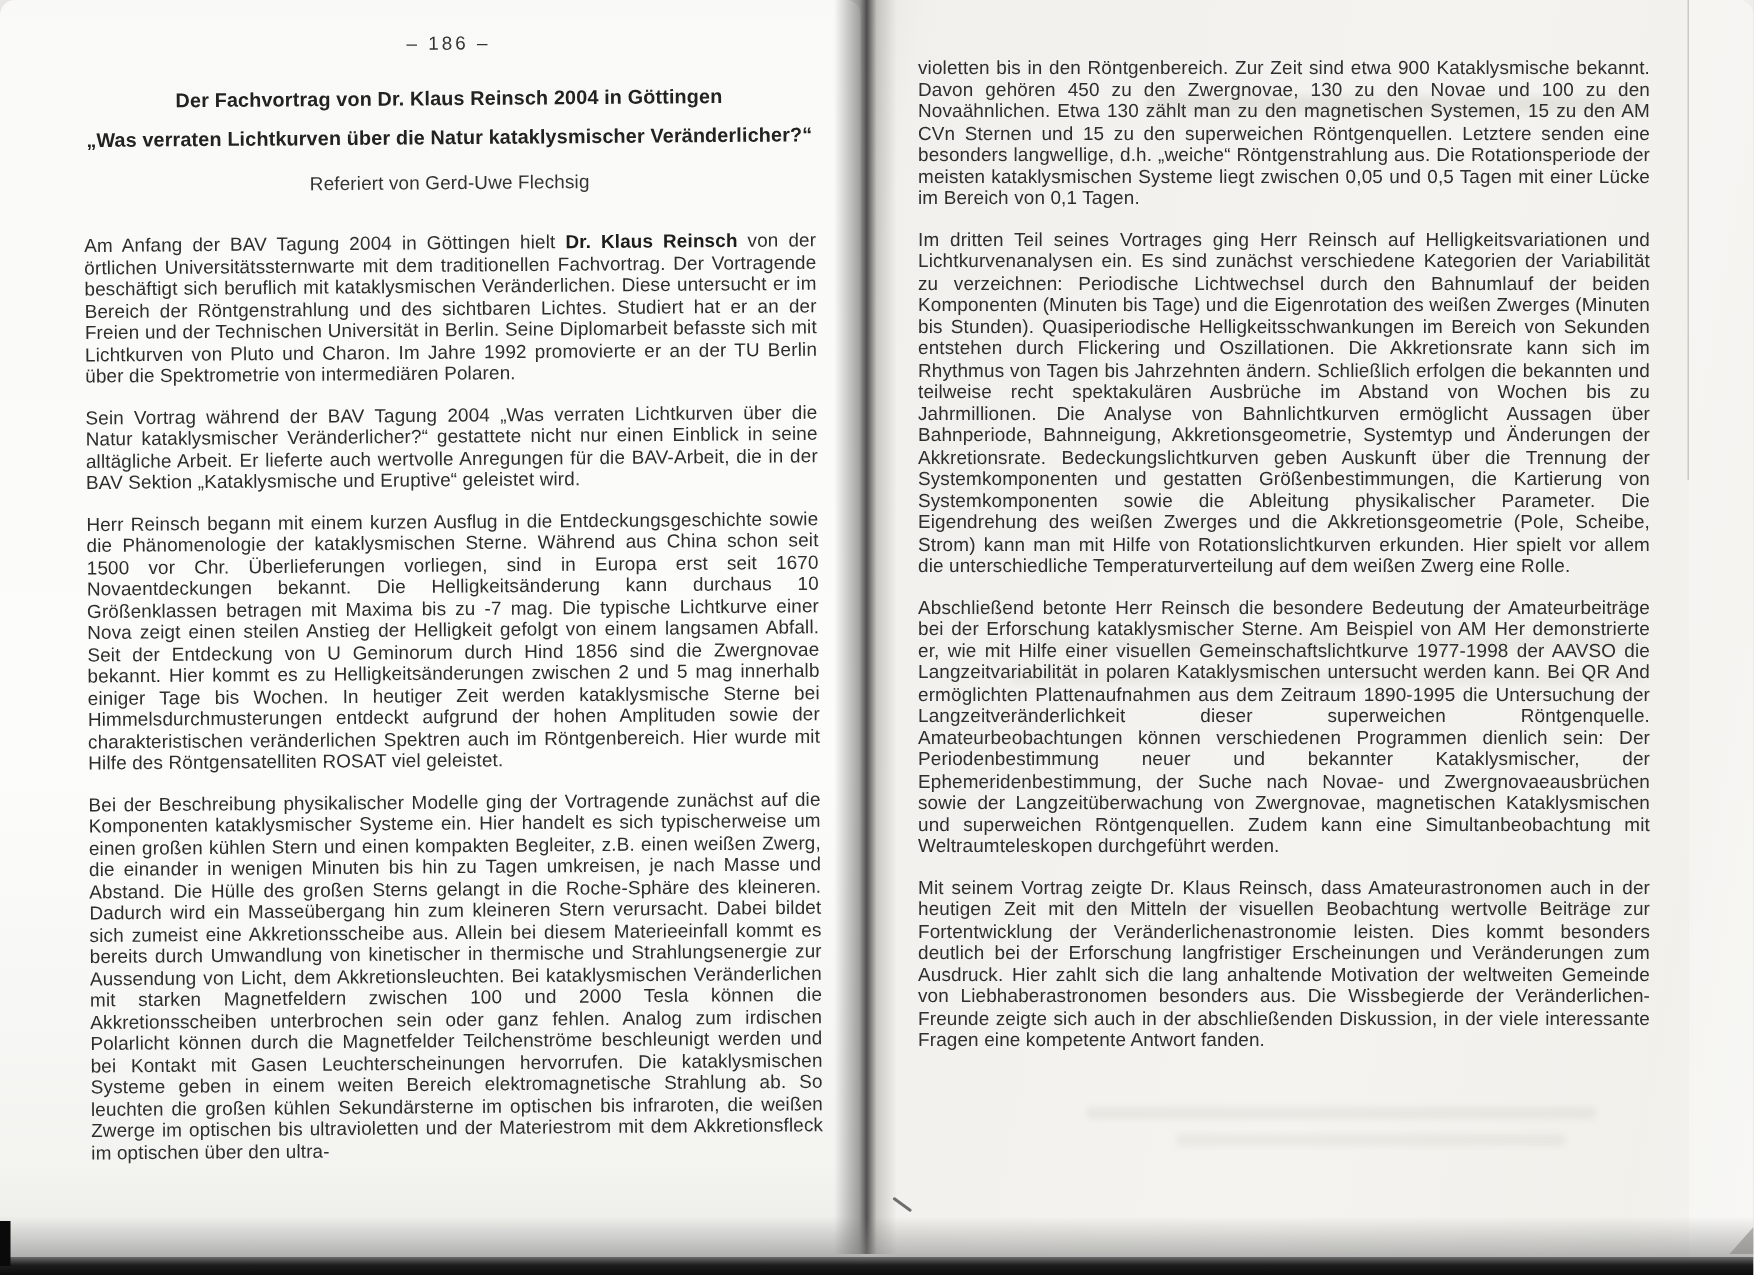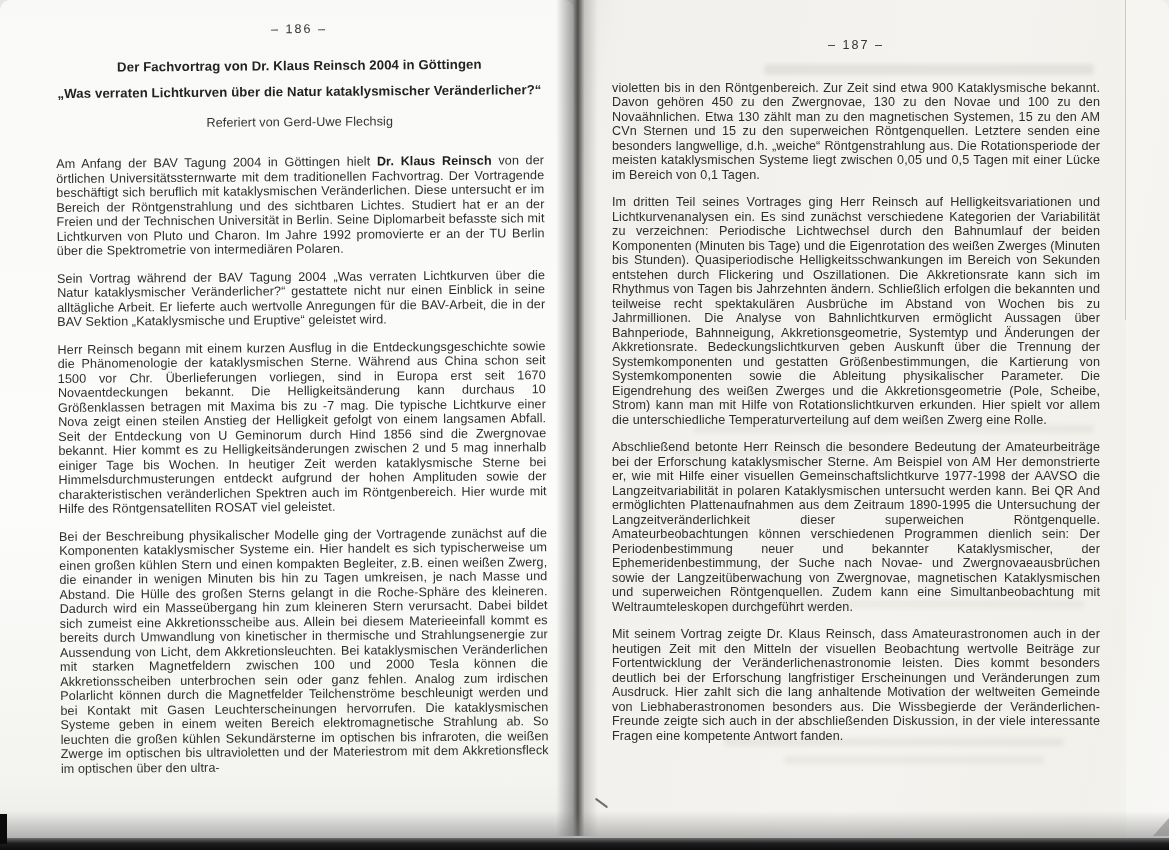--- a/index.html
+++ b/index.html
@@ -100,21 +100,20 @@
     <div class="ghost" style="left:190px; top:64px; width:330px; height:11px; opacity:0.14;"></div>
     <div class="ghost" style="left:120px; top:425px; width:400px; height:8px; opacity:0.09;"></div>
     <div class="ghost" style="left:100px; top:448px; width:420px; height:8px; opacity:0.08;"></div>
     <div class="ghost" style="left:130px; top:600px; width:380px; height:8px; opacity:0.08;"></div>
     <div class="ghost" style="left:150px; top:738px; width:340px; height:8px; opacity:0.10;"></div>
     <div class="ghost" style="left:210px; top:756px; width:260px; height:8px; opacity:0.09;"></div>
 
     <div class="pen-mark"></div>
 
     <div class="content content-right">
-      <div class="pagenum">– 187 –</div>
       <p>violetten bis in den Röntgenbereich. Zur Zeit sind etwa 900 Kataklysmische bekannt. Davon gehören 450 zu den Zwergnovae, 130 zu den Novae und 100 zu den Novaähnlichen. Etwa 130 zählt man zu den magnetischen Systemen, 15 zu den AM CVn Sternen und 15 zu den superweichen Röntgenquellen. Letztere senden eine besonders langwellige, d.h. „weiche“ Röntgenstrahlung aus. Die Rotationsperiode der meisten kataklysmischen Systeme liegt zwischen 0,05 und 0,5 Tagen mit einer Lücke im Bereich von 0,1 Tagen.</p>
       <p>Im dritten Teil seines Vortrages ging Herr Reinsch auf Helligkeitsvariationen und Lichtkurvenanalysen ein. Es sind zunächst verschiedene Kategorien der Variabilität zu verzeichnen: Periodische Lichtwechsel durch den Bahnumlauf der beiden Komponenten (Minuten bis Tage) und die Eigenrotation des weißen Zwerges (Minuten bis Stunden). Quasiperiodische Helligkeitsschwankungen im Bereich von Sekunden entstehen durch Flickering und Oszillationen. Die Akkretionsrate kann sich im Rhythmus von Tagen bis Jahrzehnten ändern. Schließlich erfolgen die bekannten und teilweise recht spektakulären Ausbrüche im Abstand von Wochen bis zu Jahrmillionen. Die Analyse von Bahnlichtkurven ermöglicht Aussagen über Bahnperiode, Bahnneigung, Akkretionsgeometrie, Systemtyp und Änderungen der Akkretionsrate. Bedeckungslichtkurven geben Auskunft über die Trennung der Systemkomponenten und gestatten Größenbestimmungen, die Kartierung von Systemkomponenten sowie die Ableitung physikalischer Parameter. Die Eigendrehung des weißen Zwerges und die Akkretionsgeometrie (Pole, Scheibe, Strom) kann man mit Hilfe von Rotationslichtkurven erkunden. Hier spielt vor allem die unterschiedliche Temperaturverteilung auf dem weißen Zwerg eine Rolle.</p>
       <p>Abschließend betonte Herr Reinsch die besondere Bedeutung der Amateurbeiträge bei der Erforschung kataklysmischer Sterne. Am Beispiel von AM Her demonstrierte er, wie mit Hilfe einer visuellen Gemeinschaftslichtkurve 1977-1998 der AAVSO die Langzeitvariabilität in polaren Kataklysmischen untersucht werden kann. Bei QR And ermöglichten Plattenaufnahmen aus dem Zeitraum 1890-1995 die Untersuchung der Langzeitveränderlichkeit dieser superweichen Röntgenquelle. Amateurbeobachtungen können verschiedenen Programmen dienlich sein: Der Periodenbestimmung neuer und bekannter Kataklysmischer, der Ephemeridenbestimmung, der Suche nach Novae- und Zwergnovaeausbrüchen sowie der Langzeitüberwachung von Zwergnovae, magnetischen Kataklysmischen und superweichen Röntgenquellen. Zudem kann eine Simultanbeobachtung mit Weltraumteleskopen durchgeführt werden.</p>
       <p>Mit seinem Vortrag zeigte Dr. Klaus Reinsch, dass Amateurastronomen auch in der heutigen Zeit mit den Mitteln der visuellen Beobachtung wertvolle Beiträge zur Fortentwicklung der Veränderlichenastronomie leisten. Dies kommt besonders deutlich bei der Erforschung langfristiger Erscheinungen und Veränderungen zum Ausdruck. Hier zahlt sich die lang anhaltende Motivation der weltweiten Gemeinde von Liebhaberastronomen besonders aus. Die Wissbegierde der Veränderlichen-Freunde zeigte sich auch in der abschließenden Diskussion, in der viele interessante Fragen eine kompetente Antwort fanden.</p>
     </div>
   </div>
 
   <div class="gutter"></div>
 
   <div class="page-edge-line"></div>

